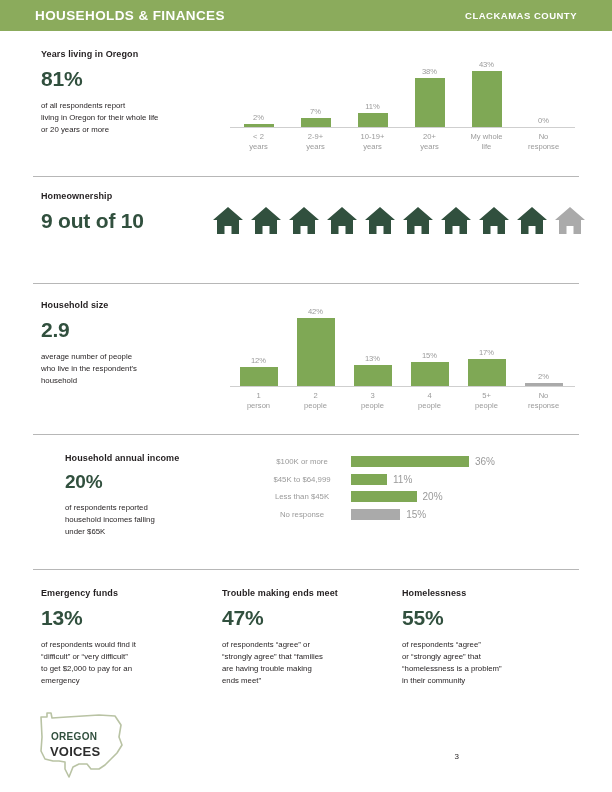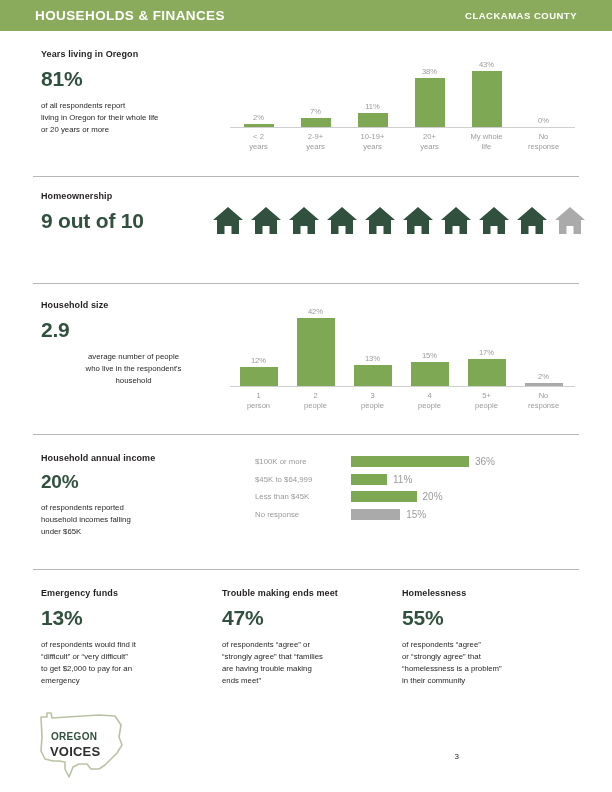--- a/index.html
+++ b/index.html
@@ -65,21 +65,21 @@
   .vbar-labels { display: flex; margin-top: 4px; }
   .vbar-lab {
     font-size: 7.6px; color: #9a9a9a; text-align: center;
     line-height: 1.3; white-space: pre-line;
   }
 
   
   .hbar-chart { position: absolute; }
   .hbar-row { display: flex; align-items: center; height: 15px; margin-bottom: 2.5px; }
   .hbar-cat {
-    width: 96px; text-align: left; padding-right: 2px;
+    width: 96px; text-align: center; padding-right: 2px;
     font-size: 7.8px; color: #9a9a9a; white-space: nowrap;
   }
   .hbar-rect { height: 11px; background: #7fa855; }
   .hbar-val { font-size: 10px; color: #9a9a9a; padding-left: 6px; }
 
   
   .houses { position: absolute; display: flex; gap: 6px; }
 
   
   .tri-col { position: absolute; top: 588px; width: 172px; }
@@ -199,21 +199,21 @@
           <path d="M16 1 L31 14 L27 14 L27 28 L19.5 28 L19.5 20 L12.5 20 L12.5 28 L5 28 L5 14 L1 14 Z" fill="#aaaaaa"></path>
         </svg>
       </div>
     <div class="divider" style="top:283px;"></div>
   </div>
 
   <div class="section" style="top:0;">
     <div class="left-col" style="top:300px;">
       <div class="sec-title">Household size</div>
       <div class="big-stat">2.9</div>
-      <div class="blurb" style="white-space:pre-line;text-align:center;">average number of people
+      <div class="blurb" style="white-space:pre-line;">average number of people
 who live in the respondent's
 household</div>
     </div>
     <div class="vbar-chart" id="chart-1" style="left:230px; top:297px; width:345px;">
         <div class="vbar-plot" style="height: 90px;">
           <div class="vbar-col" style="width: 57px;">
             <div class="vbar-val">12%</div>
             <div class="vbar-rect" style="height: 19.3043px; width: 38px; background: rgb(127, 168, 85);"></div>
           </div>
           <div class="vbar-col" style="width: 57px;">
@@ -249,21 +249,21 @@
           <div class="vbar-lab" style="width: 57px;">5+
 people</div>
           <div class="vbar-lab" style="width: 57px;">No
 response</div>
         </div>
       </div>
     <div class="divider" style="top:434px;"></div>
   </div>
 
   <div class="section" style="top:0;">
-    <div class="left-col" style="top:453px;">
+    <div class="left-col" style="top:453px;margin-left:24px;">
       <div class="sec-title">Household annual income</div>
       <div class="big-stat sm">20%</div>
       <div class="blurb" style="white-space:pre-line;">of respondents reported
 household incomes falling
 under $65K</div>
     </div>
     <div class="hbar-chart" id="chart-2" style="left:255px; top:454px;">
         <div class="hbar-row">
           <div class="hbar-cat">$100K or more</div>
           <div class="hbar-rect" style="width: 118px; background: rgb(127, 168, 85);"></div>

